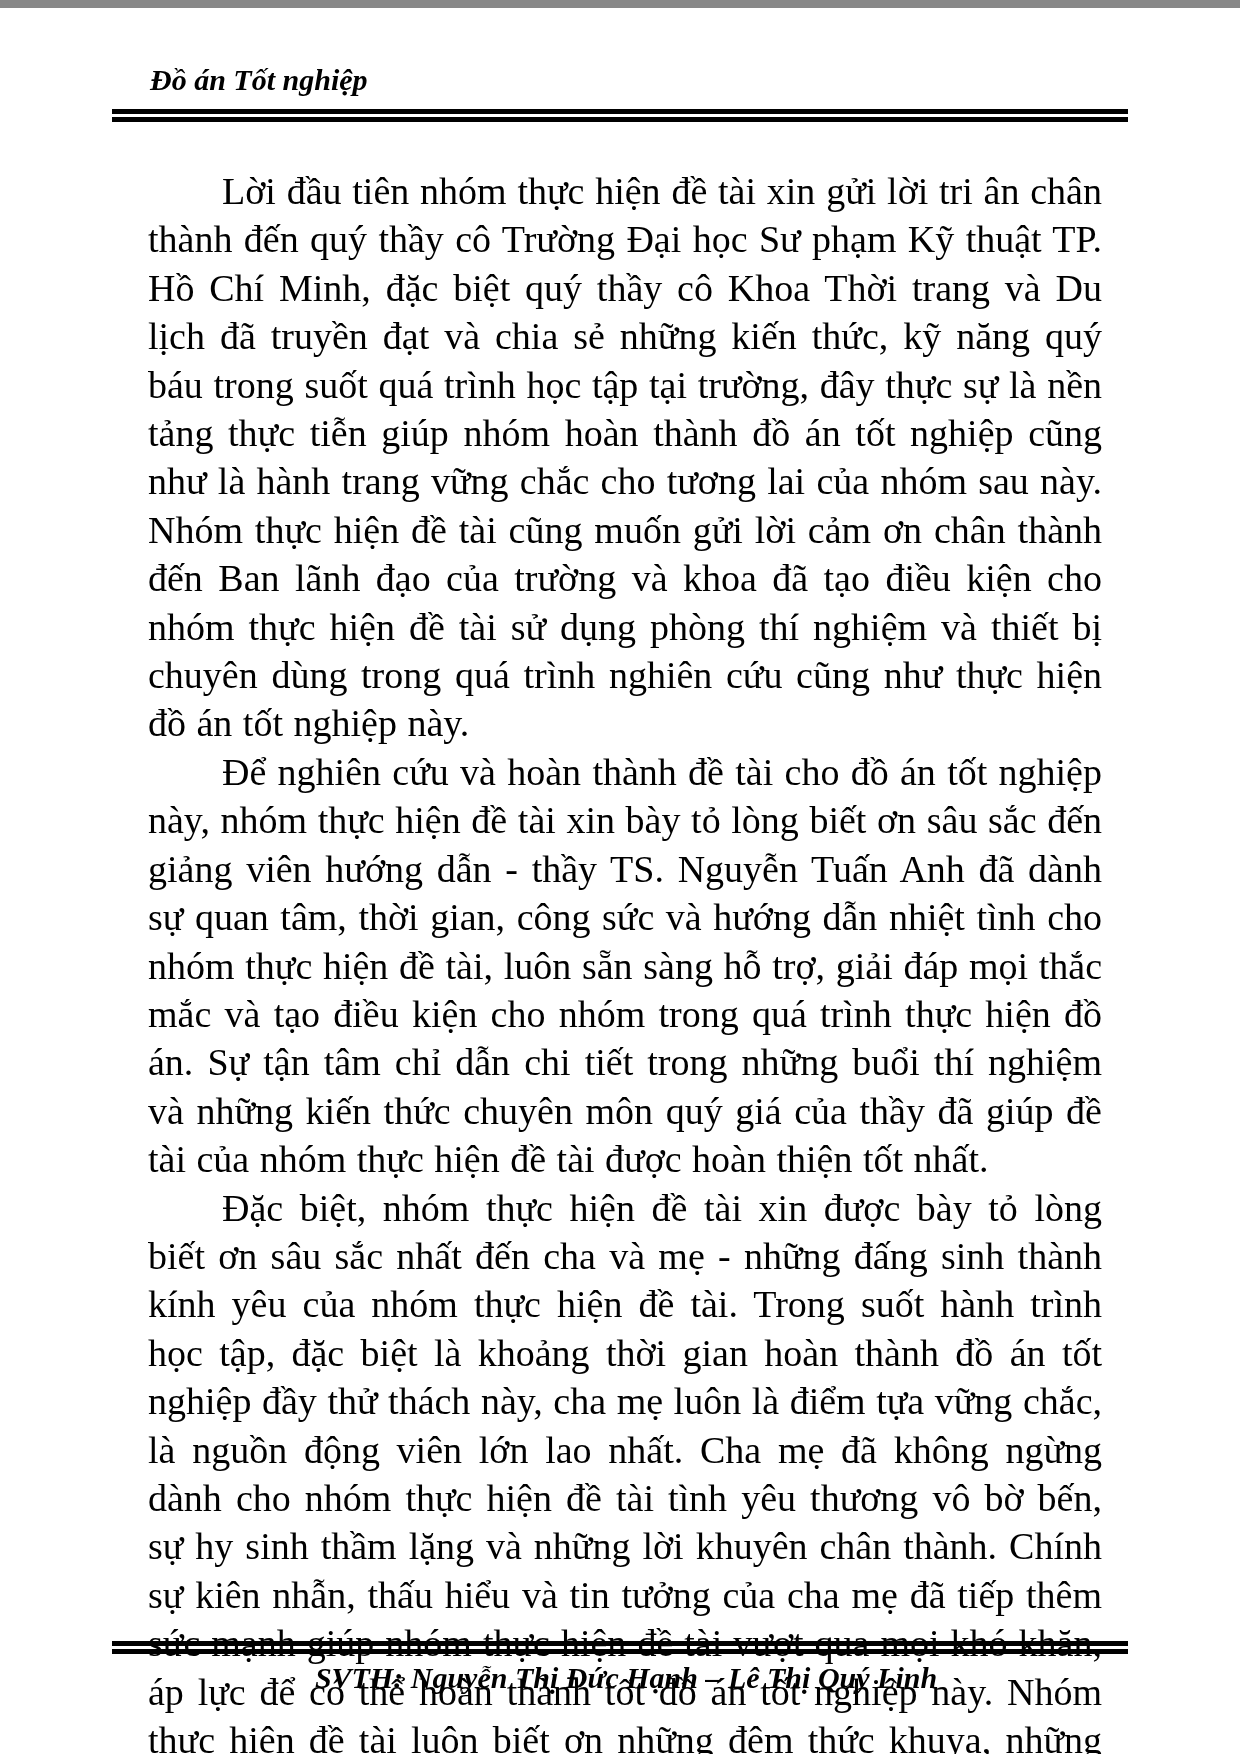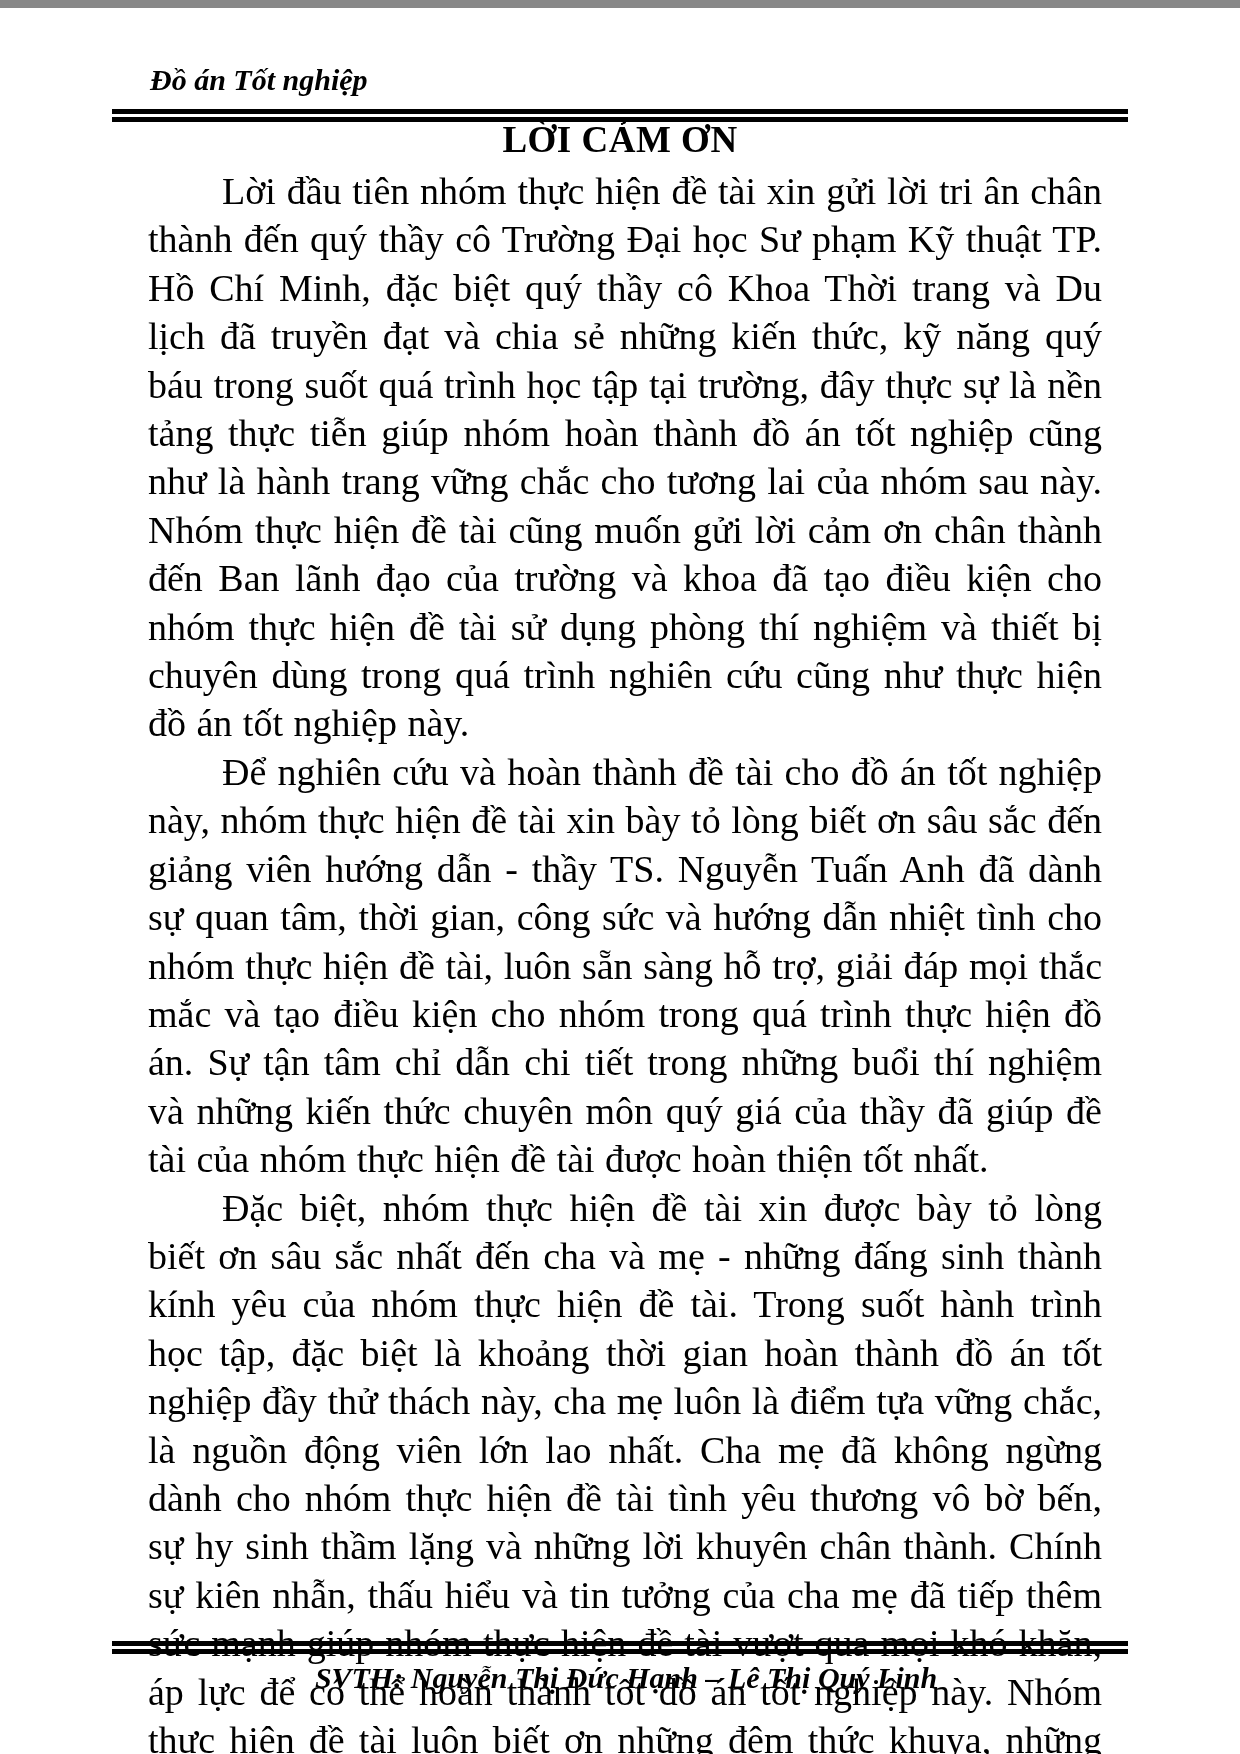--- a/index.html
+++ b/index.html
@@ -78,21 +78,20 @@
 </style>
 </head>
 <body>
 
 <div class="page">
 
   <div class="header-title">Đồ án Tốt nghiệp</div>
 
   <div class="rule-double rule-header"></div>
 
-  <div class="doc-title">LỜI CẢM ƠN</div>
 
   <div class="body-text">
     <p>Lời đầu tiên nhóm thực hiện đề tài xin gửi lời tri ân chân thành đến quý thầy cô Trường Đại học Sư phạm Kỹ thuật TP. Hồ Chí Minh, đặc biệt quý thầy cô Khoa Thời trang và Du lịch đã truyền đạt và chia sẻ những kiến thức, kỹ năng quý báu trong suốt quá trình học tập tại trường, đây thực sự là nền tảng thực tiễn giúp nhóm hoàn thành đồ án tốt nghiệp cũng như là hành trang vững chắc cho tương lai của nhóm sau này. Nhóm thực hiện đề tài cũng muốn gửi lời cảm ơn chân thành đến Ban lãnh đạo của trường và khoa đã tạo điều kiện cho nhóm thực hiện đề tài sử dụng phòng thí nghiệm và thiết bị chuyên dùng trong quá trình nghiên cứu cũng như thực hiện đồ án tốt nghiệp này.</p>
     <p>Để nghiên cứu và hoàn thành đề tài cho đồ án tốt nghiệp này, nhóm thực hiện đề tài xin bày tỏ lòng biết ơn sâu sắc đến giảng viên hướng dẫn - thầy TS. Nguyễn Tuấn Anh đã dành sự quan tâm, thời gian, công sức và hướng dẫn nhiệt tình cho nhóm thực hiện đề tài, luôn sẵn sàng hỗ trợ, giải đáp mọi thắc mắc và tạo điều kiện cho nhóm trong quá trình thực hiện đồ án. Sự tận tâm chỉ dẫn chi tiết trong những buổi thí nghiệm và những kiến thức chuyên môn quý giá của thầy đã giúp đề tài của nhóm thực hiện đề tài được hoàn thiện tốt nhất.</p>
     <p>Đặc biệt, nhóm thực hiện đề tài xin được bày tỏ lòng biết ơn sâu sắc nhất đến cha và mẹ - những đấng sinh thành kính yêu của nhóm thực hiện đề tài. Trong suốt hành trình học tập, đặc biệt là khoảng thời gian hoàn thành đồ án tốt nghiệp đầy thử thách này, cha mẹ luôn là điểm tựa vững chắc, là nguồn động viên lớn lao nhất. Cha mẹ đã không ngừng dành cho nhóm thực hiện đề tài tình yêu thương vô bờ bến, sự hy sinh thầm lặng và những lời khuyên chân thành. Chính sự kiên nhẫn, thấu hiểu và tin tưởng của cha mẹ đã tiếp thêm sức mạnh giúp nhóm thực hiện đề tài vượt qua mọi khó khăn, áp lực để có thể hoàn thành tốt đồ án tốt nghiệp này. Nhóm thực hiện đề tài luôn biết ơn những đêm thức khuya, những lời động viên đúng lúc và cả sự lo lắng dõi theo từng bước chân của nhóm thực hiện đề tài đi. Đồ án tốt nghiệp này không chỉ là thành quả của riêng nhóm thực hiện đề tài, mà còn là kết tinh của công lao dưỡng dục, sự tần tảo và tình cảm bao la mà cha mẹ đã dành trọn. Nhóm thực hiện đề tài xin hứa sẽ không ngừng cố gắng, rèn luyện và phấn đấu để xứng đáng với những gì cha mẹ đã vun đắp. Một lần nữa, nhóm thực hiện đề tài xin được gửi ngàn lời yêu thương và lòng biết ơn sâu sắc nhất đến cha mẹ.</p>
   </div>
 
   <div class="rule-double rule-footer"></div>
 
   <div class="footer">

